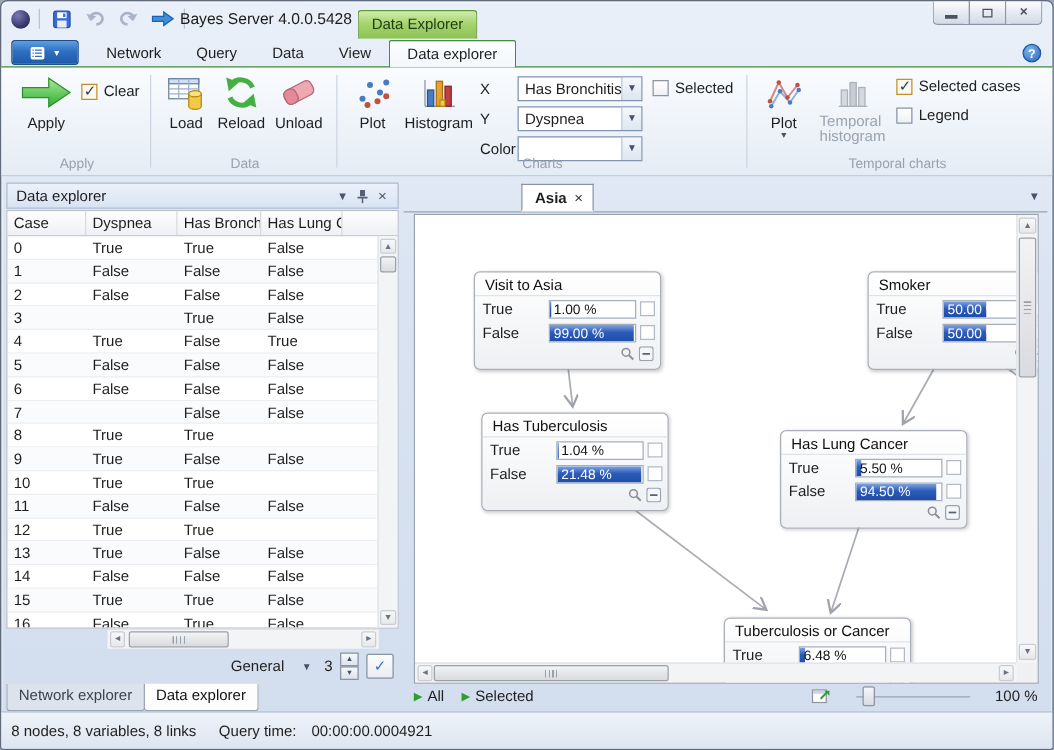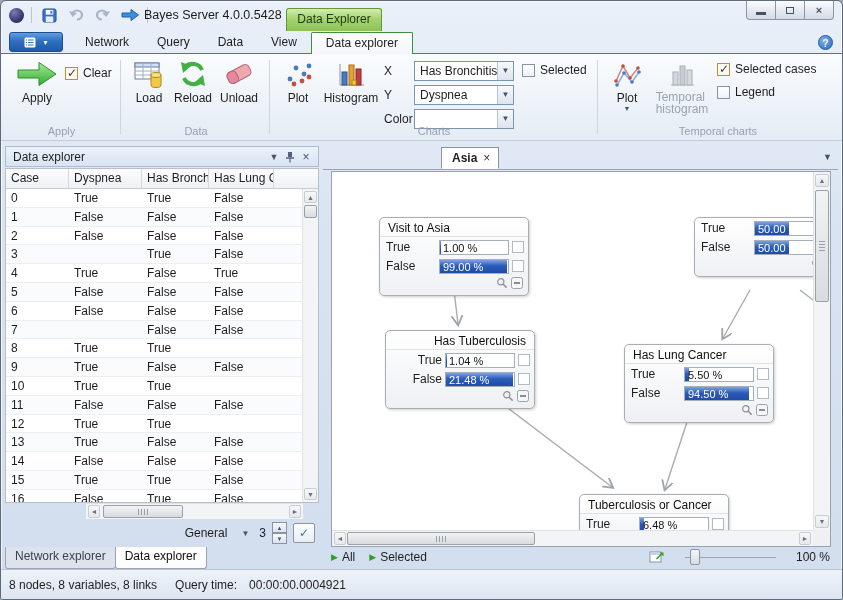--- a/index.html
+++ b/index.html
@@ -514,21 +514,21 @@
       </div>
 
       <div class="lp-tabs">
         <div class="lp-tab">Network explorer</div>
         <div class="lp-tab active">Data explorer</div>
       </div>
     </div>
 
     <div class="rightarea">
       <div class="doctabs">
-        <div class="dtab active" style="left:118px;text-align:center;">
+        <div class="dtab active" style="left:94px;text-align:center;">
           <span>Asia</span><span class="x">×</span>
         </div>
         <span class="dt-drop">▼</span>
       </div>
       <div class="docline"></div>
 
       <div class="canvas">
         <svg class="edges" width="500" height="376">
           <defs>
             <marker id="arr" markerWidth="9" markerHeight="9" refX="6" refY="4" orient="auto">
@@ -580,20 +580,21 @@
                   <circle cx="4.8" cy="4.8" r="3.1" fill="none" stroke="#8a8f98" stroke-width="1.2"></circle>
                   <line x1="7.2" y1="7.2" x2="10.6" y2="10.6" stroke="#8a8f98" stroke-width="1.5"></line>
                 </svg></span>
               <span><svg width="12" height="12" viewBox="0 0 12 12">
                   <rect x="0.5" y="0.5" width="11" height="11" rx="2" fill="#f4f6f8" stroke="#9aa2ae"></rect>
                   <line x1="3" y1="6" x2="9" y2="6" stroke="#5a6270" stroke-width="1.4"></line>
                 </svg></span>
             </div>
           </div>
           <div class="node" style="left: 362px; top: 45px;">
+            <div class="node-title">Smoker</div>
             <div class="node-row">
               <div class="node-state">True</div>
               <div class="node-cell">
                 <div class="node-fill" style="width: 50%;"></div>
                 <span class="node-val on">50.00 %</span>
               </div>
               <div class="node-check"></div>
             </div>
             <div class="node-row">
               <div class="node-state">False</div>
@@ -607,21 +608,21 @@
               <span><svg width="12" height="12" viewBox="0 0 12 12">
                   <circle cx="4.8" cy="4.8" r="3.1" fill="none" stroke="#8a8f98" stroke-width="1.2"></circle>
                   <line x1="7.2" y1="7.2" x2="10.6" y2="10.6" stroke="#8a8f98" stroke-width="1.5"></line>
                 </svg></span>
               <span><svg width="12" height="12" viewBox="0 0 12 12">
                   <rect x="0.5" y="0.5" width="11" height="11" rx="2" fill="#f4f6f8" stroke="#9aa2ae"></rect>
                   <line x1="3" y1="6" x2="9" y2="6" stroke="#5a6270" stroke-width="1.4"></line>
                 </svg></span>
             </div>
           </div>
-          <div class="node" style="left: 53px; top: 158px; text-align: right;">
+          <div class="node" style="left: 53px; top: 158px;">
             <div class="node-title">Has Tuberculosis</div>
             <div class="node-row">
               <div class="node-state">True</div>
               <div class="node-cell">
                 <div class="node-fill" style="width: 1%;"></div>
                 <span class="node-val">1.04 %</span>
               </div>
               <div class="node-check"></div>
             </div>
             <div class="node-row">

